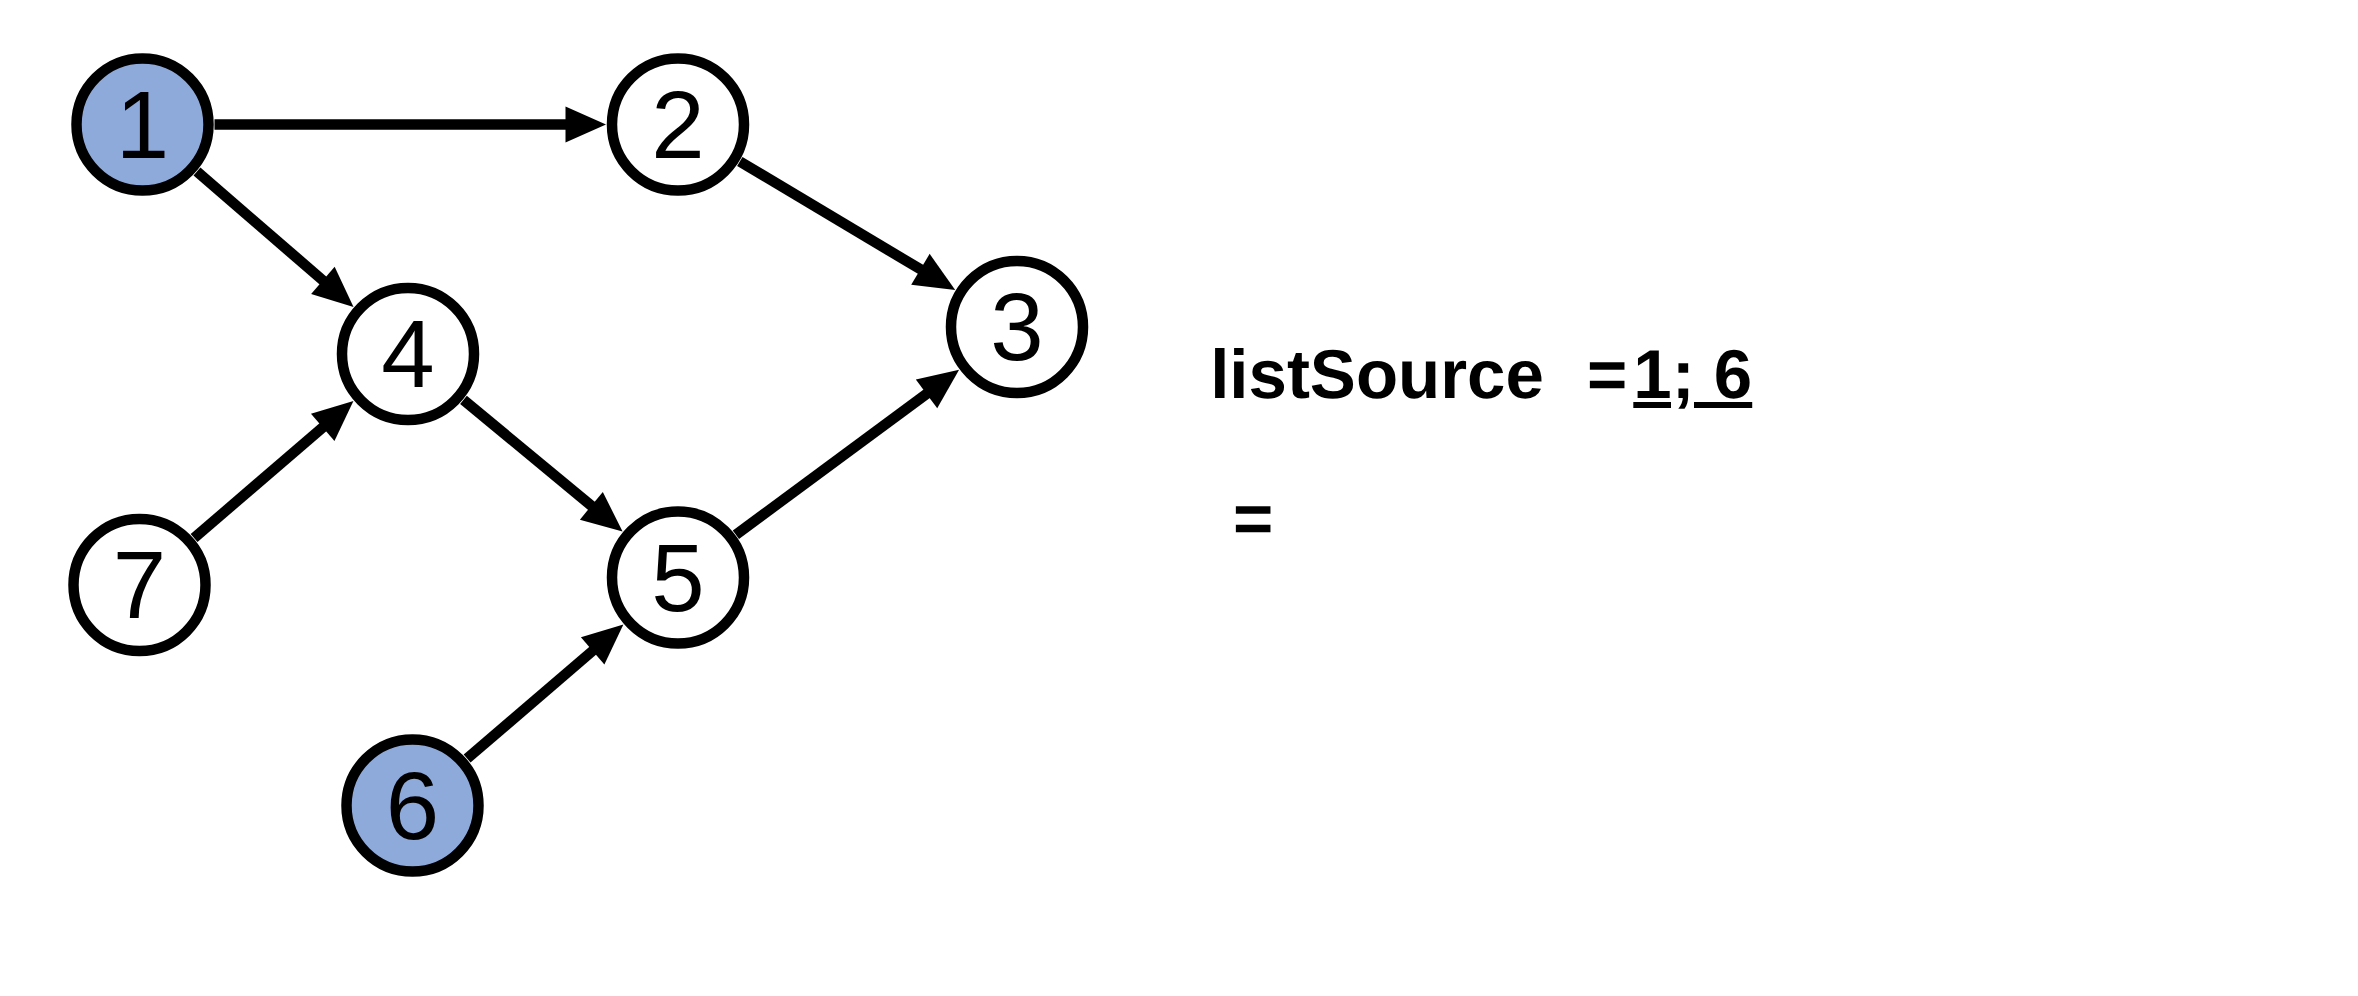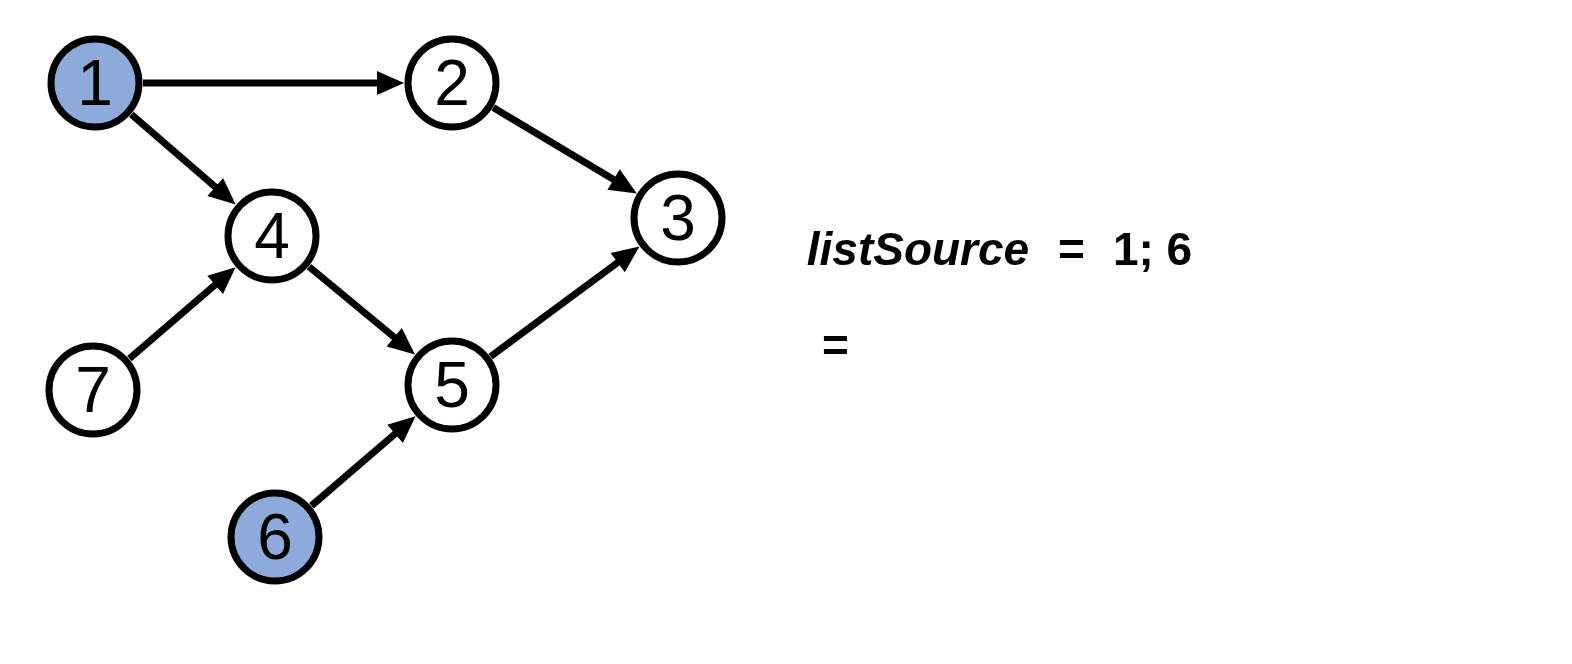--- a/index.html
+++ b/index.html
@@ -36,27 +36,27 @@
     line-height: 1.0;
     white-space: pre;
   }
   .ann-row + .ann-row {
     margin-top: 50px;
   }
   .ann-label {
     display: inline-block;
     width: 236px;
     text-align: center;
-    font-style: italic;
   }
   .ann-eq {
     margin-left: 22px;
   }
   .ann-value {
-    margin-left: 28px;
+    margin-left: 4px;
+    text-decoration: underline;
   }
 </style>
 </head>
 <body>
 
 <div class="stage">
 
   <svg class="graph" width="1572" height="664" viewBox="0 0 1572 664" xmlns="http://www.w3.org/2000/svg">
       <line x1="143" y1="83" x2="380" y2="83" stroke="#000000" stroke-width="7"></line>
       <polygon points="404,83 377,95 377,71" fill="#000000"></polygon>

